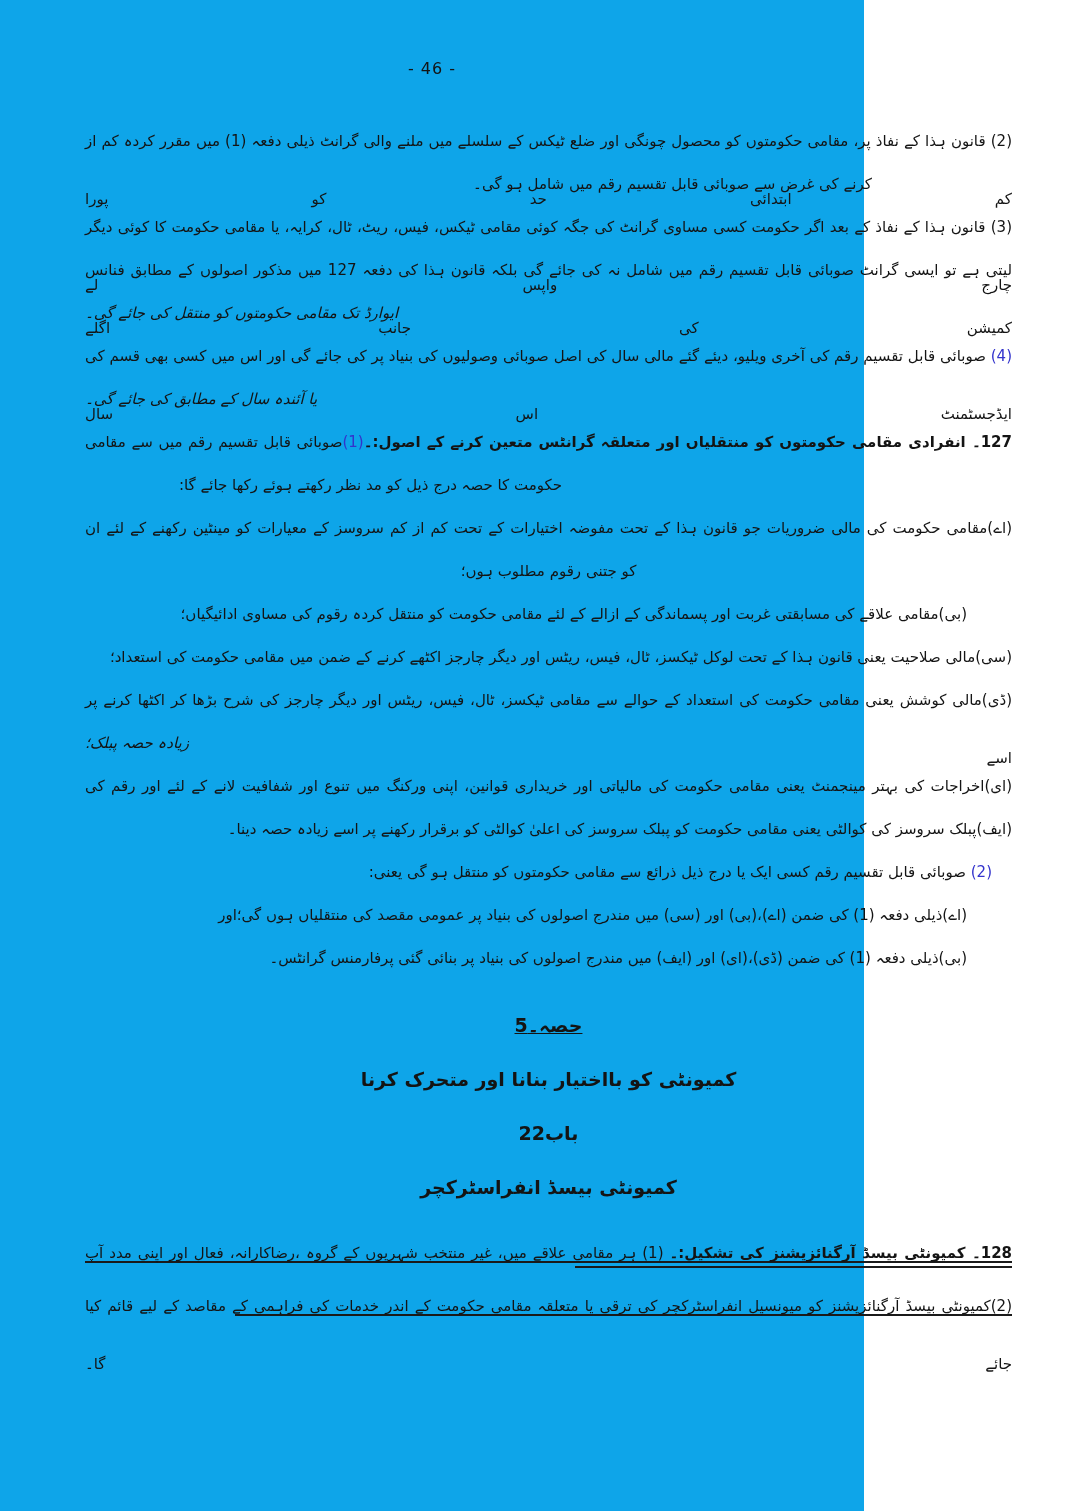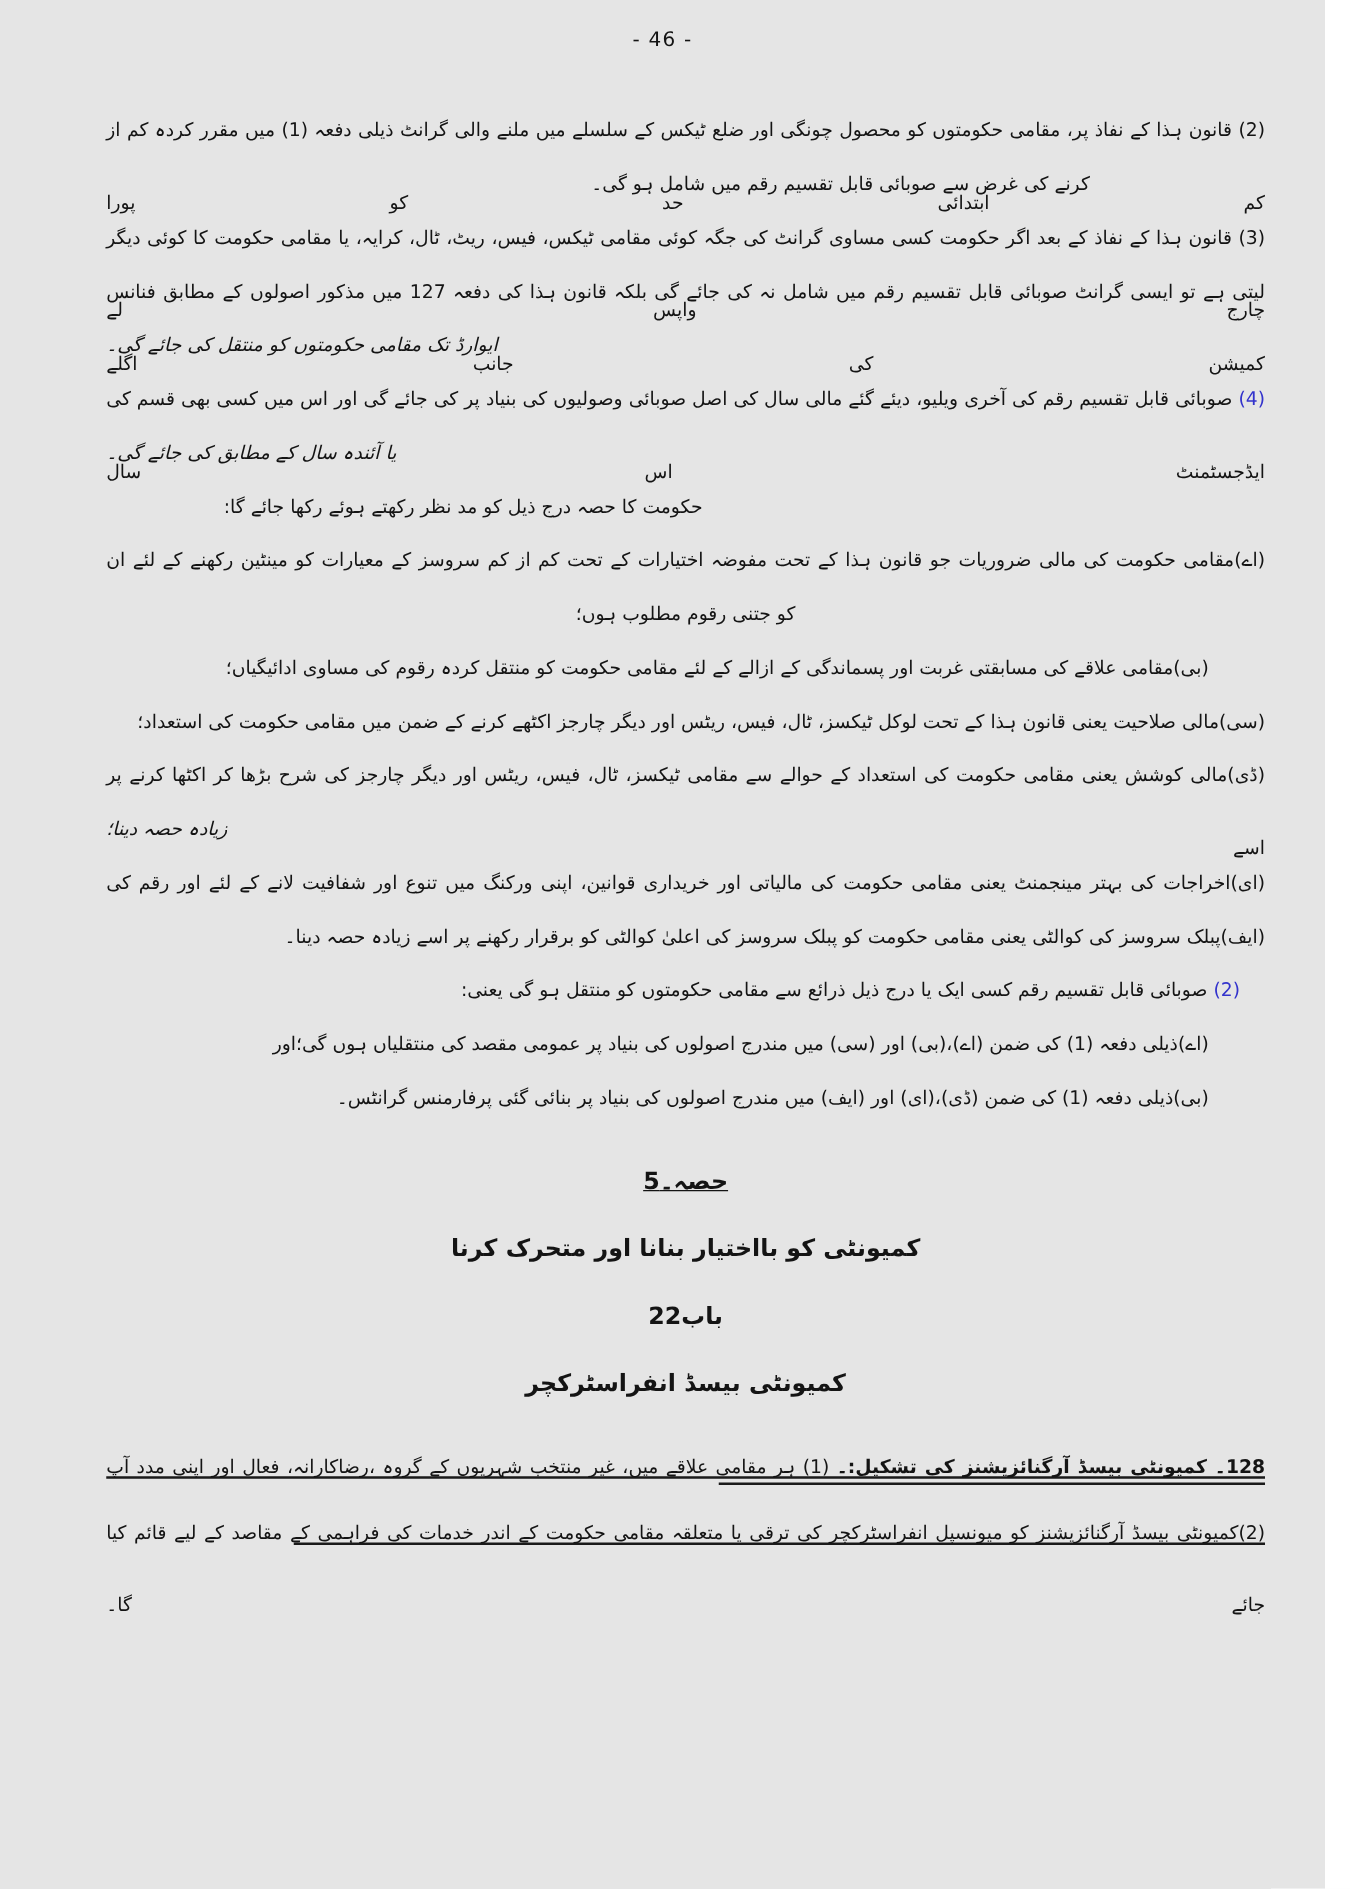--- a/index.html
+++ b/index.html
@@ -4,24 +4,24 @@
 <style>
   html, body { margin: 0; padding: 0; background: #ffffff; }
   body {
     width: 1080px; height: 1511px;
     font-family: "DejaVu Sans", sans-serif;
     color: #141414;
     overflow: hidden;
   }
   .page {
     position: relative;
-    width: 1060px; height: 1511px;
-    background: #e5e5e5;
+    width: 864px; height: 1511px;
+    background: #0ea5e9;
     box-sizing: border-box;
-    padding-top: 21px;
+    padding-top: 58px;
   }
   .page-number {
     text-align: center;
     font-size: 16px;
     height: 22px;
     line-height: 22px;
     letter-spacing: 1px;
   }
   .doc-body {
     direction: rtl;
@@ -61,27 +61,28 @@
 <div class="page">
   <div class="page-number">- 46 -</div>
   <div class="doc-body">
       <div class="line a-justify"><span>(2) قانون ہذا کے نفاذ پر، مقامی حکومتوں کو محصول چونگی اور ضلع ٹیکس کے سلسلے میں ملنے والی گرانٹ ذیلی دفعہ (1) میں مقرر کردہ کم از کم ابتدائی حد کو پورا</span></div>
       <div class="line a-center" style="right: -124px;"><span>کرنے کی غرض سے صوبائی قابل تقسیم رقم میں شامل ہو گی۔</span></div>
       <div class="line a-justify"><span>(3) قانون ہذا کے نفاذ کے بعد اگر حکومت کسی مساوی گرانٹ کی جگہ کوئی مقامی ٹیکس، فیس، ریٹ، ٹال، کرایہ، یا مقامی حکومت کا کوئی دیگر چارج واپس لے</span></div>
       <div class="line a-justify"><span>لیتی ہے تو ایسی گرانٹ صوبائی قابل تقسیم رقم میں شامل نہ کی جائے گی بلکہ قانون ہذا کی دفعہ 127 میں مذکور اصولوں کے مطابق فنانس کمیشن کی جانب اگلے</span></div>
       <div class="line a-left"><span>ایوارڈ تک مقامی حکومتوں کو منتقل کی جائے گی۔</span></div>
       <div class="line a-justify"><span style="color: rgb(51, 51, 204);">(4)</span><span> صوبائی قابل تقسیم رقم کی آخری ویلیو، دیئے گئے مالی سال کی اصل صوبائی وصولیوں کی بنیاد پر کی جائے گی اور اس میں کسی بھی قسم کی ایڈجسٹمنٹ اس سال</span></div>
       <div class="line a-left"><span>یا آئندہ سال کے مطابق کی جائے گی۔</span></div>
+      <div class="line a-justify"><span class="bold">127۔ انفرادی مقامی حکومتوں کو منتقلیاں اور متعلقہ گرانٹس متعین کرنے کے اصول:۔</span><span style="color: rgb(51, 51, 204);">(1)</span><span>صوبائی قابل تقسیم رقم میں سے مقامی</span></div>
       <div class="line a-center" style="right: 178px;"><span>حکومت کا حصہ درج ذیل کو مد نظر رکھتے ہوئے رکھا جائے گا:</span></div>
       <div class="line a-justify"><span>(اے)مقامی حکومت کی مالی ضروریات جو قانون ہذا کے تحت مفوضہ اختیارات کے تحت کم از کم سروسز کے معیارات کو مینٹین رکھنے کے لئے ان</span></div>
       <div class="line a-center"><span>کو جتنی رقوم مطلوب ہوں؛</span></div>
       <div class="line a-right" style="padding-right: 45px;"><span>(بی)مقامی علاقے کی مسابقتی غربت اور پسماندگی کے ازالے کے لئے مقامی حکومت کو منتقل کردہ رقوم کی مساوی ادائیگیاں؛</span></div>
       <div class="line a-right"><span>(سی)مالی صلاحیت یعنی قانون ہذا کے تحت لوکل ٹیکسز، ٹال، فیس، ریٹس اور دیگر چارجز اکٹھے کرنے کے ضمن میں مقامی حکومت کی استعداد؛</span></div>
       <div class="line a-justify"><span>(ڈی)مالی کوشش یعنی مقامی حکومت کی استعداد کے حوالے سے مقامی ٹیکسز، ٹال، فیس، ریٹس اور دیگر چارجز کی شرح بڑھا کر اکٹھا کرنے پر اسے</span></div>
-      <div class="line a-left"><span>زیادہ حصہ دینا؛</span></div>
+      <div class="line a-left"><span>زیادہ حصہ پبلک؛</span></div>
       <div class="line a-justify"><span>(ای)اخراجات کی بہتر مینجمنٹ یعنی مقامی حکومت کی مالیاتی اور خریداری قوانین، اپنی ورکنگ میں تنوع اور شفافیت لانے کے لئے اور رقم کی</span></div>
       <div class="line a-right"><span>(ایف)پبلک سروسز کی کوالٹی یعنی مقامی حکومت کو پبلک سروسز کی اعلیٰ کوالٹی کو برقرار رکھنے پر اسے زیادہ حصہ دینا۔</span></div>
       <div class="line a-right" style="padding-right: 20px;"><span style="color: rgb(51, 51, 204);">(2)</span><span>  صوبائی قابل تقسیم رقم کسی ایک یا درج ذیل ذرائع سے مقامی حکومتوں کو منتقل ہو گی یعنی:</span></div>
       <div class="line a-right" style="padding-right: 45px;"><span>(اے)ذیلی دفعہ (1) کی ضمن (اے)،(بی) اور (سی) میں مندرج اصولوں کی بنیاد پر عمومی مقصد کی منتقلیاں ہوں گی؛اور</span></div>
       <div class="line a-right" style="padding-right: 45px;"><span>(بی)ذیلی دفعہ (1) کی ضمن (ڈی)،(ای) اور (ایف) میں مندرج اصولوں کی بنیاد پر بنائی گئی پرفارمنس گرانٹس۔</span></div>
       <div class="line a-center heading gap-top"><span>حصہ۔5</span></div>
       <div class="line a-center heading"><span>کمیونٹی کو بااختیار بنانا اور متحرک کرنا</span></div>
       <div class="line a-center heading"><span>باب22</span></div>
       <div class="line a-center heading"><span>کمیونٹی بیسڈ انفراسٹرکچر</span></div>
       <div class="line a-justify gap-top-sm"><span class="bold">128۔ کمیونٹی بیسڈ آرگنائزیشنز کی تشکیل:۔</span><span> (1) ہر مقامی علاقے میں، غیر منتخب شہریوں کے گروہ ،رضاکارانہ، فعال اور اپنی مدد آپ</span></div>

